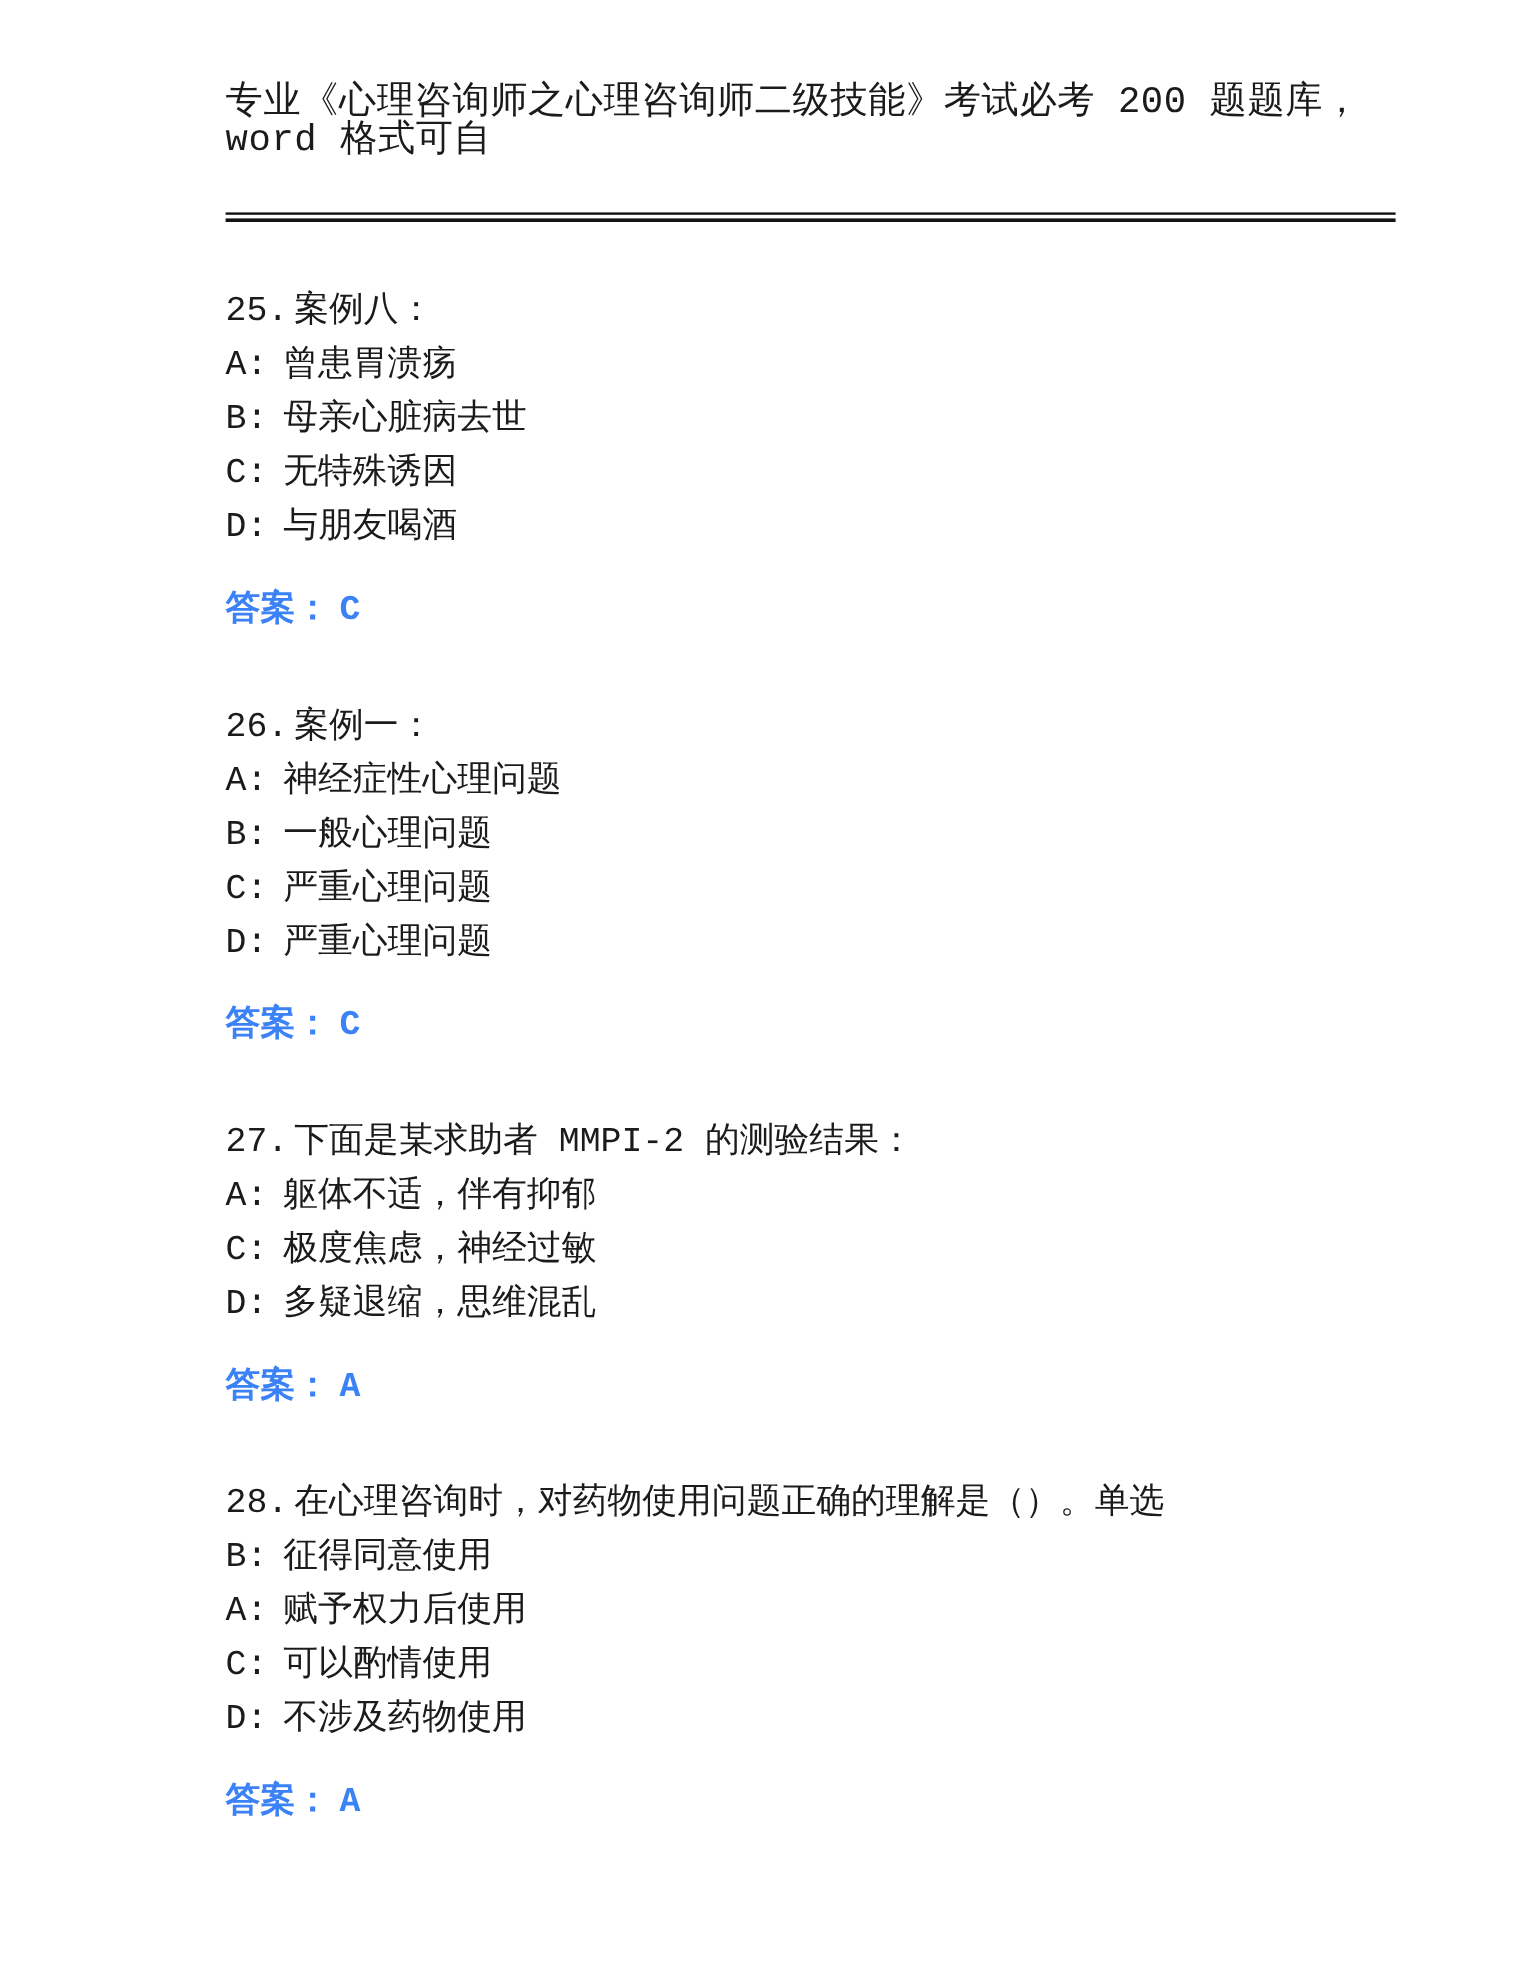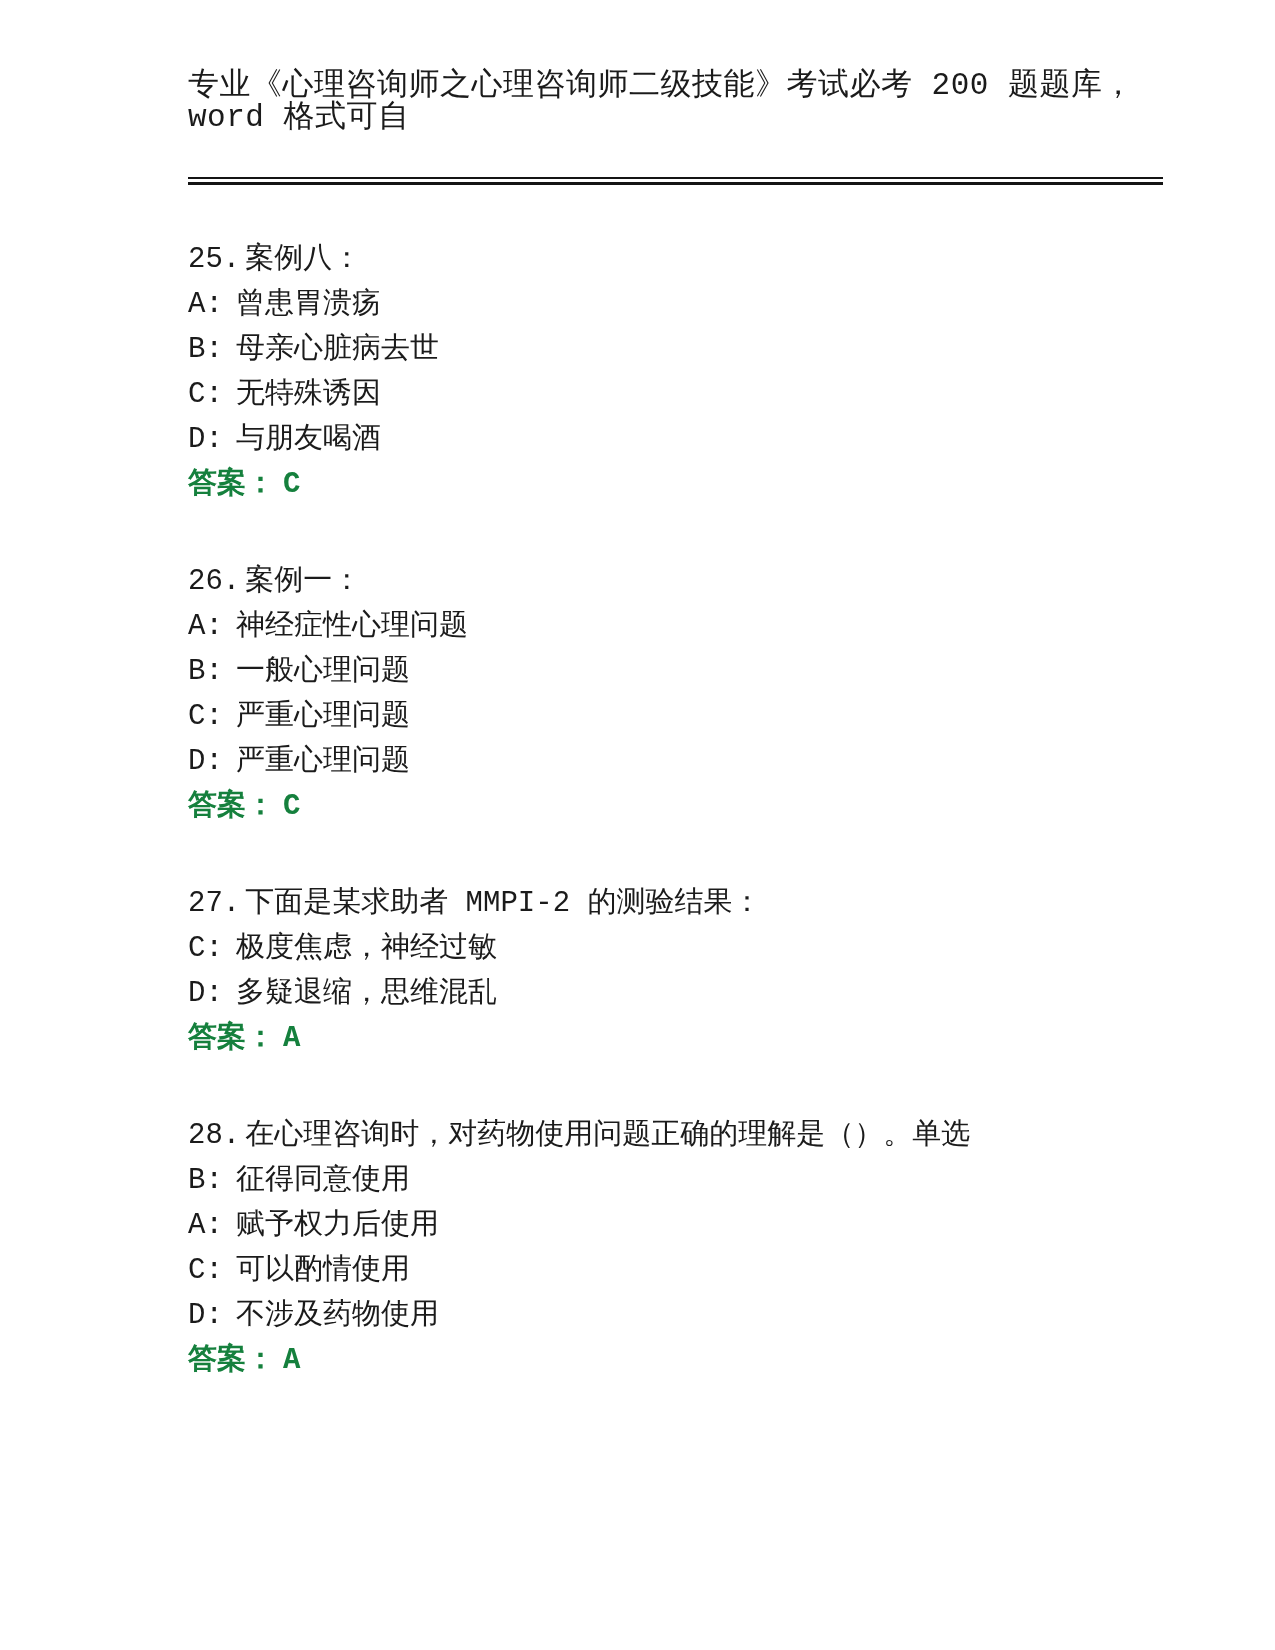--- a/index.html
+++ b/index.html
@@ -44,21 +44,22 @@
   .q-num {
     margin-right: 5px;
   }
   .opt-label {
     display: inline-block;
     min-width: 36px;
     margin-right: 12px;
   }
   .answer {
     font-weight: bold;
-    color: #15803d;
+    color: #3b82f6;
+    margin-top: 24px;
   }
   .ans-letter {
     margin-left: 8px;
   }
 </style>
 </head>
 <body>
 
 <div class="page">
 
@@ -110,20 +111,23 @@
       <div class="line answer">
         <span>答案：</span><span class="ans-letter">C</span>
       </div>
     </section>
 
     <section class="question">
       <div class="line">
         <span class="q-num">27.</span><span>下面是某求助者 MMPI-2 的测验结果：</span>
       </div>
       <div class="line opt">
+        <span class="opt-label">A:</span><span>躯体不适，伴有抑郁</span>
+      </div>
+      <div class="line opt">
         <span class="opt-label">C:</span><span>极度焦虑，神经过敏</span>
       </div>
       <div class="line opt">
         <span class="opt-label">D:</span><span>多疑退缩，思维混乱</span>
       </div>
       <div class="line answer">
         <span>答案：</span><span class="ans-letter">A</span>
       </div>
     </section>
 

